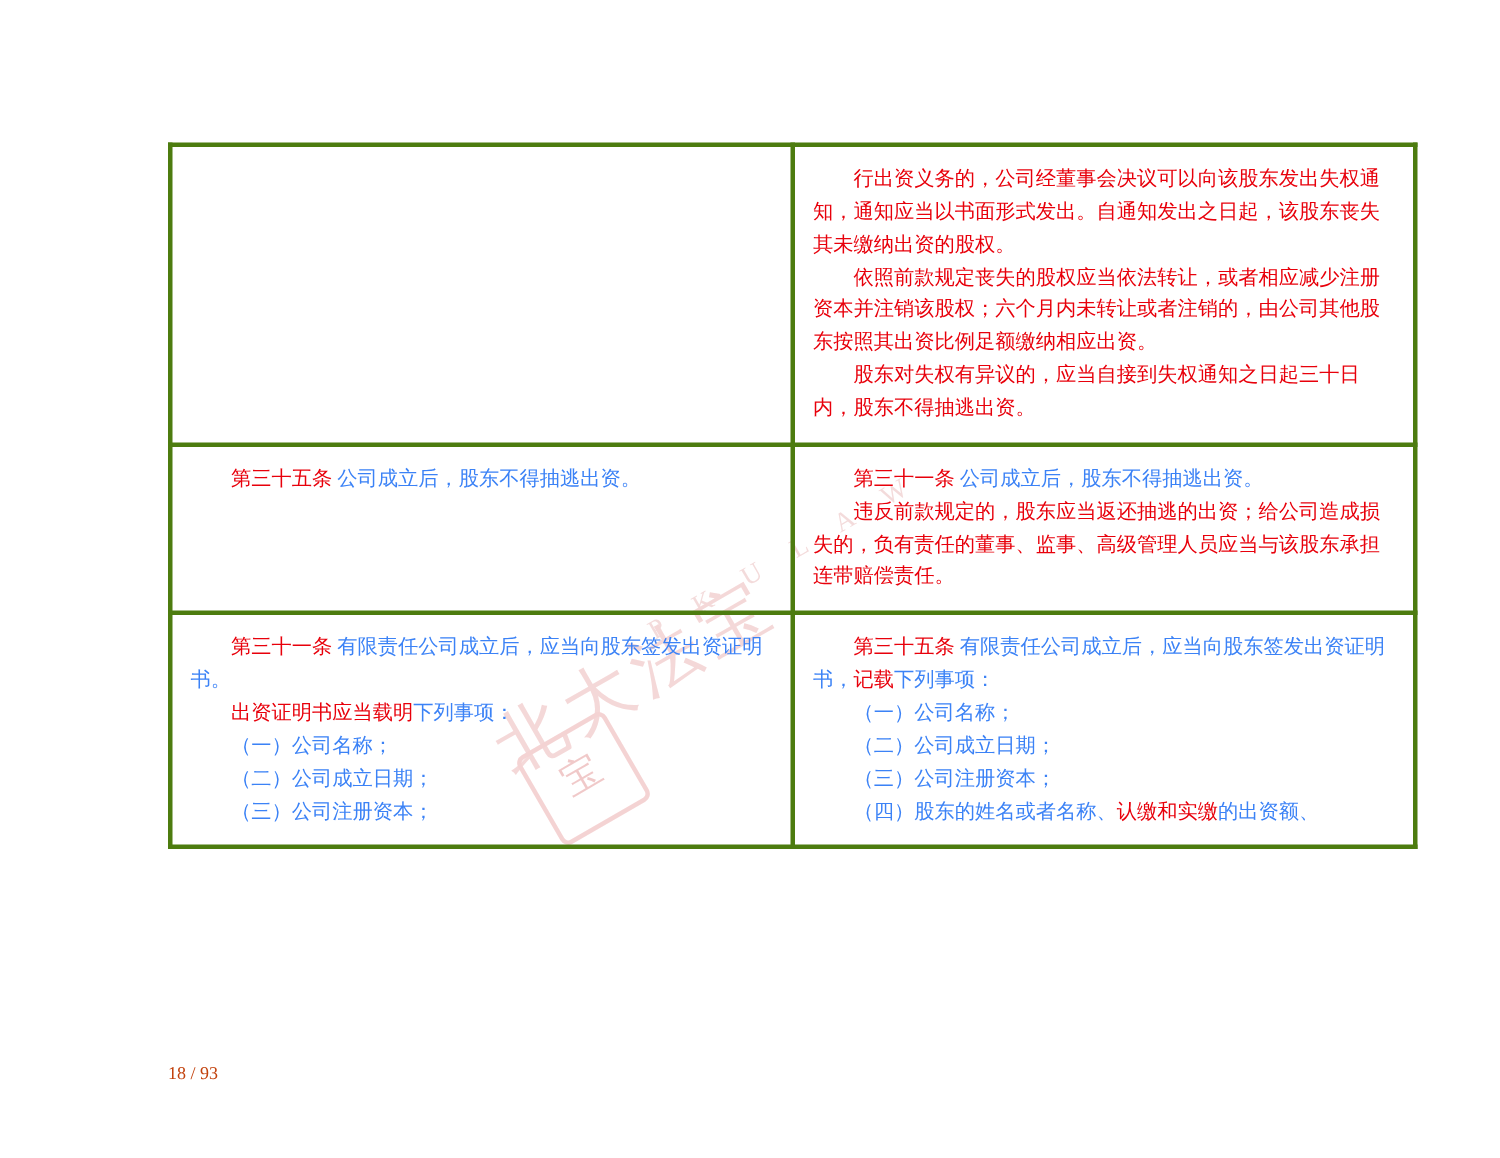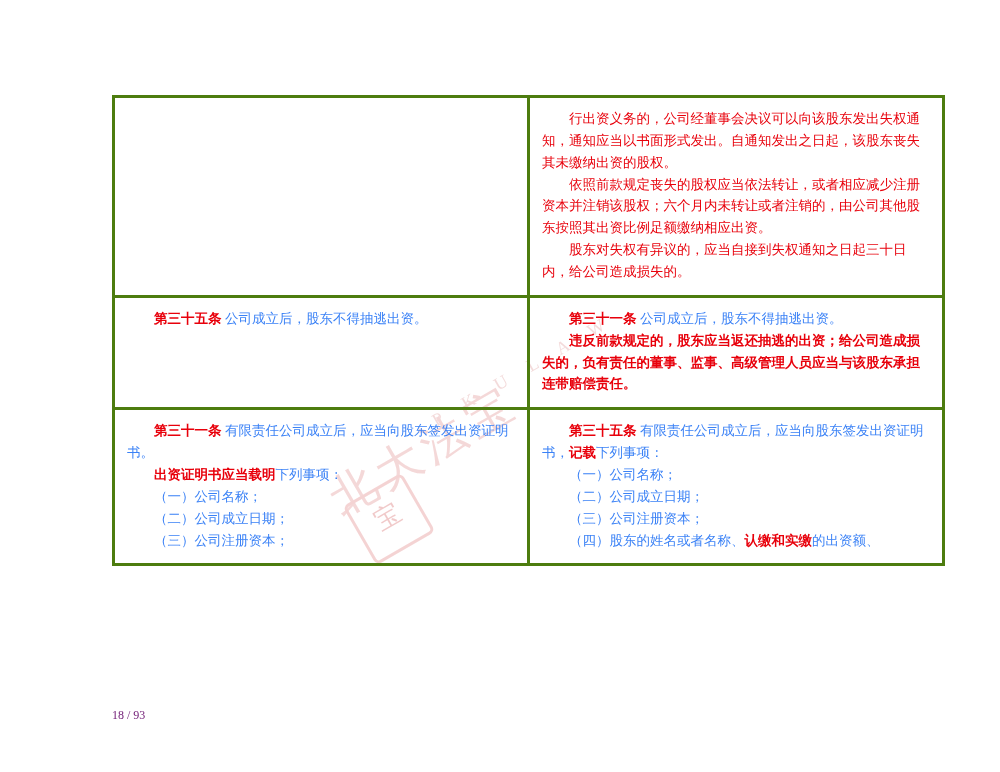--- a/index.html
+++ b/index.html
@@ -75,28 +75,28 @@
   }
   td.left  { width: 388px; }
   td.right { width: 388px; }
 
   .p {
     margin: 0;
     text-indent: 2em;
   }
   .red { color: #e8000b; }
   .black { color: #3b82f6; }
-  .bold { font-weight: bold; }
+  .bold { font-weight: normal; }
 
   .footer {
     position: absolute;
     left: 112px;
     top: 708px;
     font-size: 12px;
-    color: #701a75;
+    color: #c2410c;
     font-family: "Liberation Serif", serif;
     z-index: 10;
   }
 </style>
 </head>
 <body>
 
 <div class="page">
 
   <div class="watermark">
@@ -105,21 +105,21 @@
     <div class="wm-seal">宝</div>
   </div>
 
   <table class="doc">
     <tbody id="tbody">
         <tr>
           <td class="left"></td>
           <td class="right">
             <p class="p"><span class="red">行出资义务的，公司经董事会决议可以向该股东发出失权通知，通知应当以书面形式发出。自通知发出之日起，该股东丧失其未缴纳出资的股权。</span></p>
             <p class="p"><span class="red">依照前款规定丧失的股权应当依法转让，或者相应减少注册资本并注销该股权；六个月内未转让或者注销的，由公司其他股东按照其出资比例足额缴纳相应出资。</span></p>
-            <p class="p"><span class="red">股东对失权有异议的，应当自接到失权通知之日起三十日内，给公司造成损失的。</span></p>
+            <p class="p"><span class="red">股东对失权有异议的，应当自接到失权通知之日起三十日内，股东不得抽逃出资。</span></p>
           </td>
         </tr>
         <tr>
           <td class="left">
             <p class="p"><span class="red bold">第三十五条</span><span class="black">  </span><span class="black">公司成立后，股东不得抽逃出资。</span></p>
           </td>
           <td class="right">
             <p class="p"><span class="red bold">第三十一条</span><span class="black">  </span><span class="black">公司成立后，股东不得抽逃出资。</span></p>
             <p class="p"><span class="red bold">违反前款规定的，股东应当返还抽逃的出资；给公司造成损失的，负有责任的董事、监事、高级管理人员应当与该股东承担连带赔偿责任。</span></p>
           </td>

